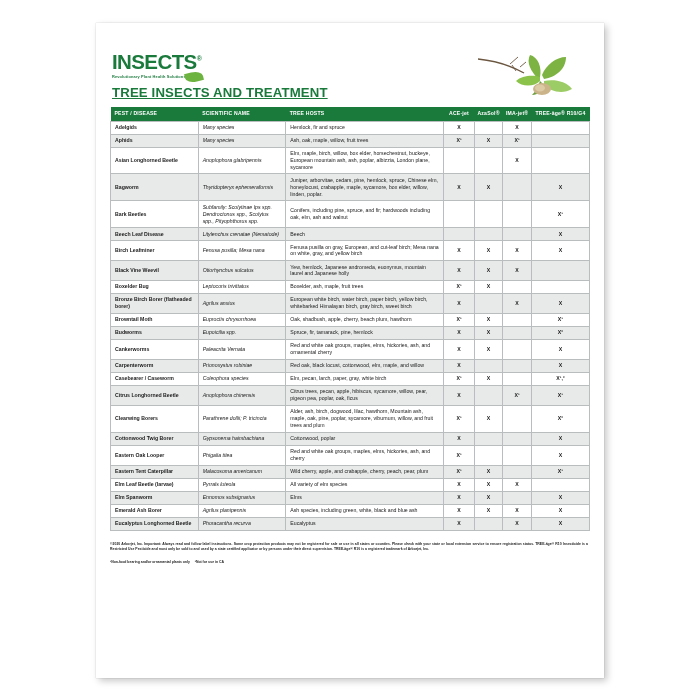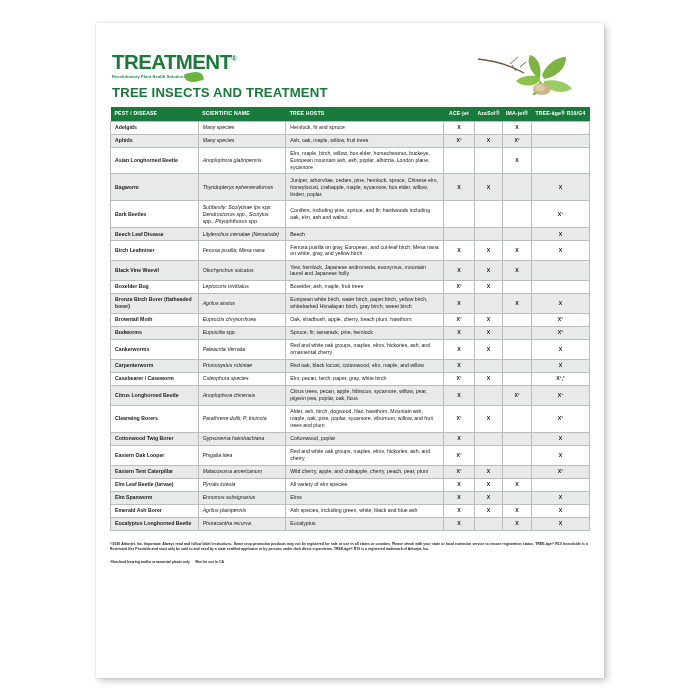--- a/index.html
+++ b/index.html
@@ -52,20 +52,21 @@
     width:18px;height:10px;
     background:#6cb33f;
     border-radius:0 60% 0 60%;
     transform:rotate(-14deg);
   }
   .title{
     position:absolute;left:2px;top:40px;
     font-size:13.2px;font-weight:bold;
     color:#1a7a3c;letter-spacing:0.15px;
     white-space:nowrap;
+    text-decoration:underline;
   }
 
   .seedling{
     position:absolute;right:-4px;top:-4px;
     width:118px;height:62px;
   }
 
   
   table.chart{
     border-collapse:collapse;
@@ -121,21 +122,21 @@
 </head>
 <body>
 
 <div class="stage">
   <div class="page">
     <div class="page-inner">
 
       <div class="masthead">
 
         <div class="logo">
-          <div class="logo-word"><span>TREATMENT</span><span class="reg">®</span></div>
+          <div class="logo-word"><span>INSECTS</span><span class="reg">®</span></div>
           <div class="logo-tag">Revolutionary Plant Health Solutions</div>
           <div class="logo-swoosh"></div>
         </div>
 
         <div class="title">TREE INSECTS AND TREATMENT</div>
 
         <svg class="seedling" viewBox="0 0 118 62">
           <path d="M2 18 C20 20 34 24 48 32" stroke="#6b5640" stroke-width="1.4" fill="none"></path>
           <path d="M34 23 L42 16 M36 24 L40 30 M44 26 L50 21" stroke="#6b5640" stroke-width="0.9" fill="none"></path>
           <path d="M62 38 C55 30 50 22 54 14 C62 16 66 26 64 36 Z" fill="#7cb342"></path>

